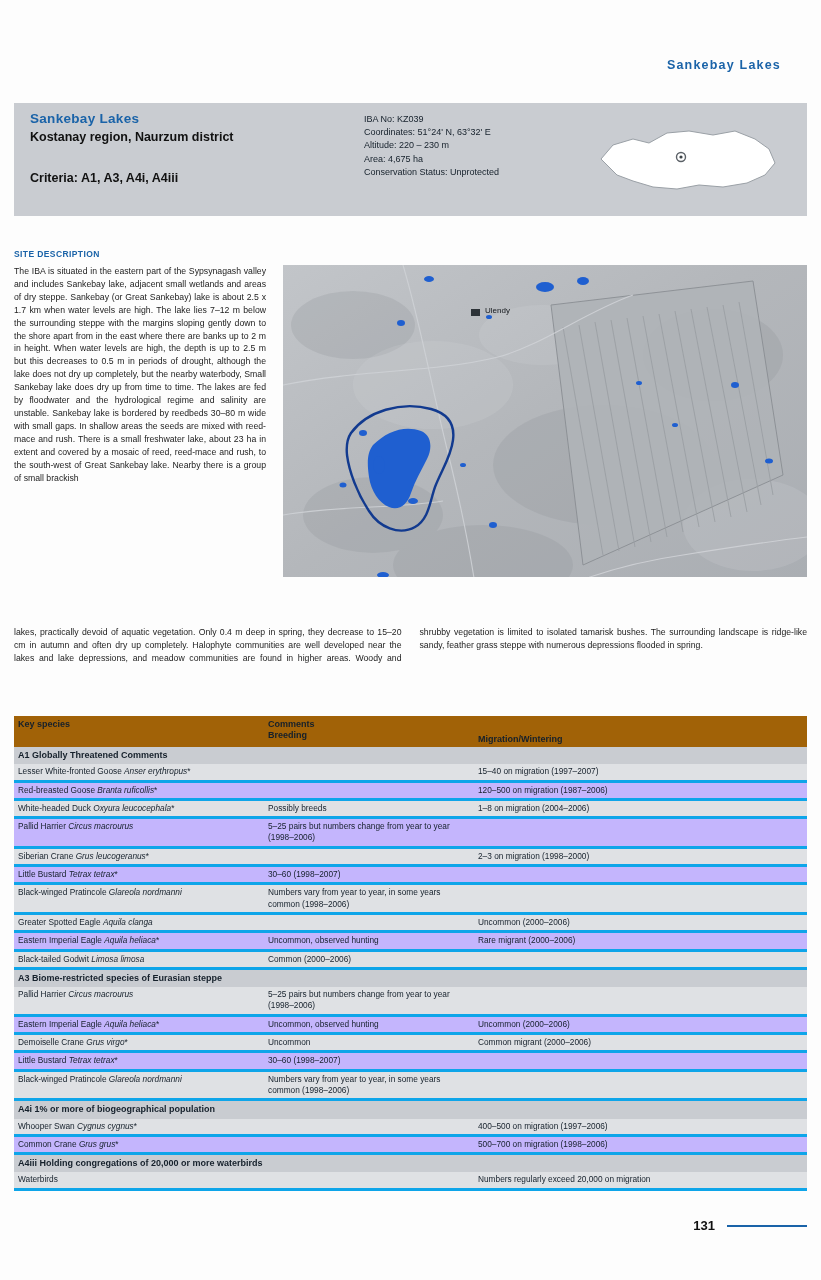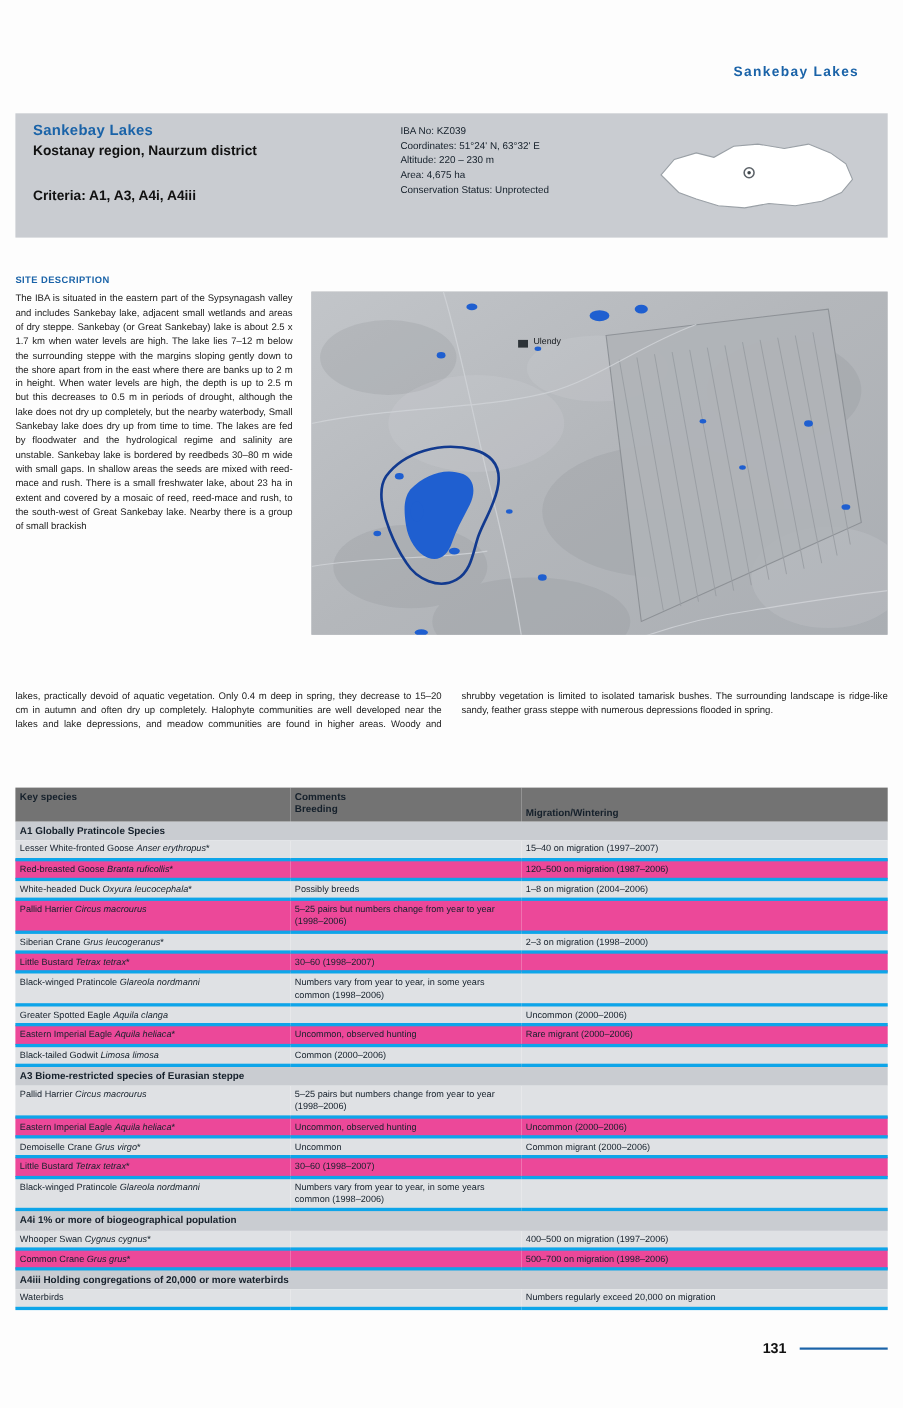--- a/index.html
+++ b/index.html
@@ -182,40 +182,40 @@
     table-layout: fixed;
   }
   td, th {
     vertical-align: top;
     padding: 2px 5px 2px 4px;
     line-height: 11.3px;
     text-align: left;
     font-weight: normal;
   }
   tr.head td {
-    background: #737373;
+    background: #a16207;
     font-weight: bold;
     font-size: 9px;
     height: 26px;
     vertical-align: top;
     padding-top: 3px;
   }
   tr.head td.mig { vertical-align: bottom; padding-bottom: 2px; }
   tr.section td {
     background: #c9ccd1;
     font-weight: bold;
     font-size: 9px;
     padding-top: 3px;
     padding-bottom: 3px;
   }
   tr.row td {
     background: #dfe1e4;
     border-bottom: 3px solid #0ea5e9;
   }
-  tr.row.alt td { background: #ec4899; }
+  tr.row.alt td { background: #c4b5fd; }
   .sci { font-style: italic; }
 
   
   .folio {
     position: absolute;
     right: 106px;
     bottom: 47px;
     font-size: 13px;
     font-weight: bold;
     color: #111;
@@ -384,21 +384,21 @@
       <tbody id="table-body">
         <tr class="head">
           <td>Key species</td>
           <td>
             <span>Comments</span><br>
             <span>Breeding</span>
           </td>
           <td class="mig">Migration/Wintering</td>
         </tr>
       <tr class="section">
-            <td colspan="3">A1 Globally Pratincole Species</td>
+            <td colspan="3">A1 Globally Threatened Comments</td>
           </tr>
           <tr class="row">
             <td><span>Lesser White-fronted Goose </span><span class="sci">Anser erythropus</span><span>*</span></td>
             <td></td>
             <td>15–40 on migration (1997–2007)</td>
           </tr>
           <tr class="row alt">
             <td><span>Red-breasted Goose </span><span class="sci">Branta ruficollis</span><span>*</span></td>
             <td></td>
             <td>120–500 on migration (1987–2006)</td>

